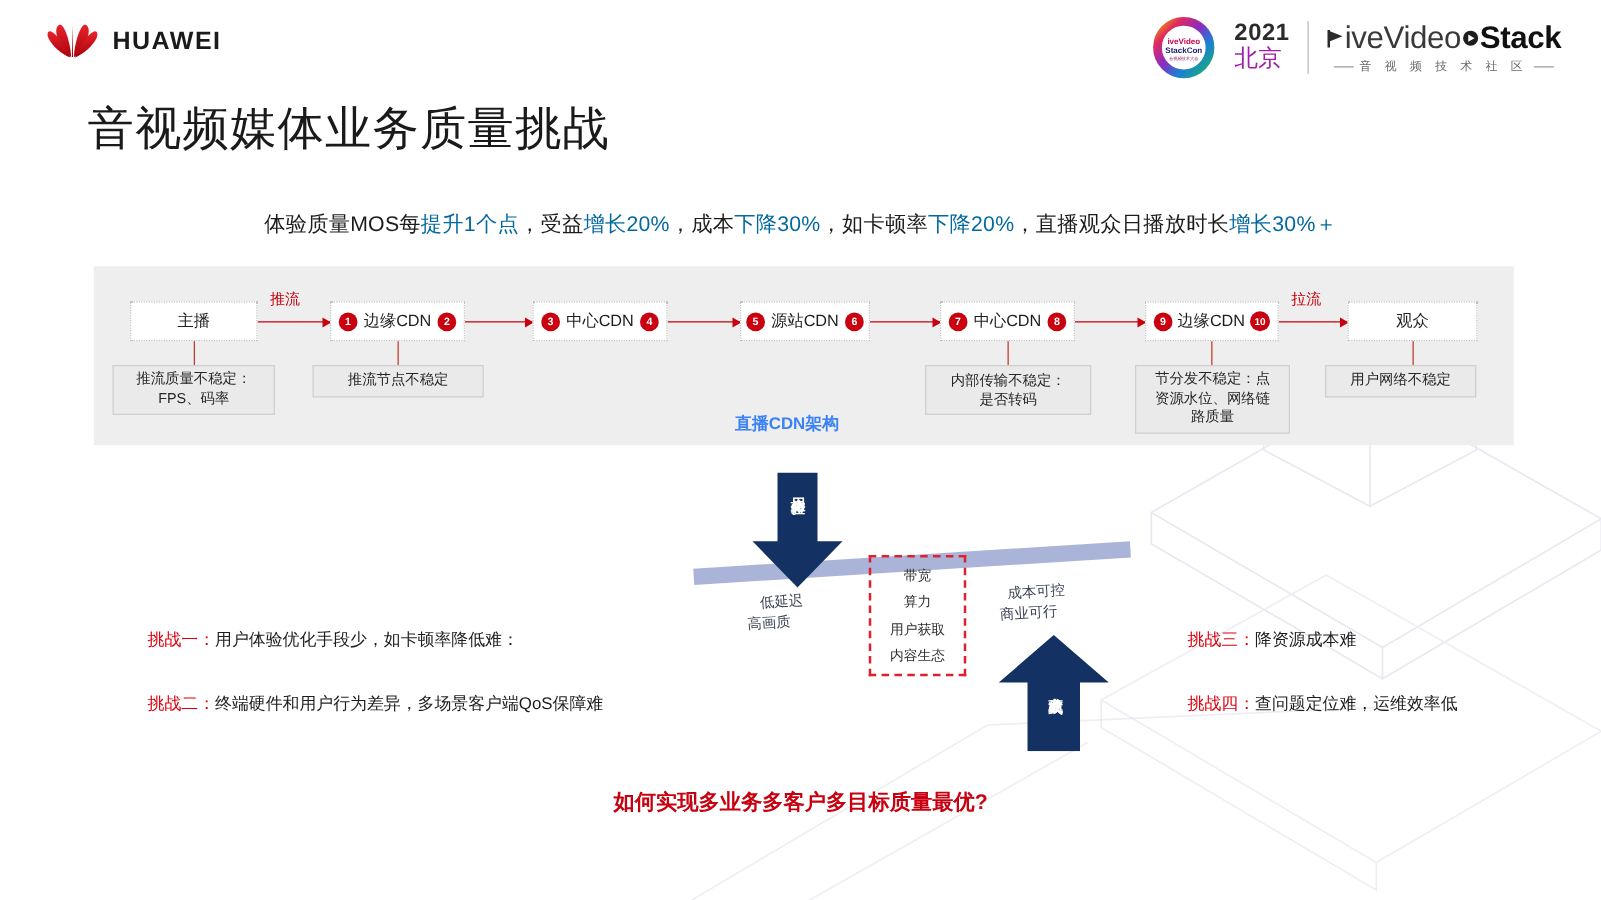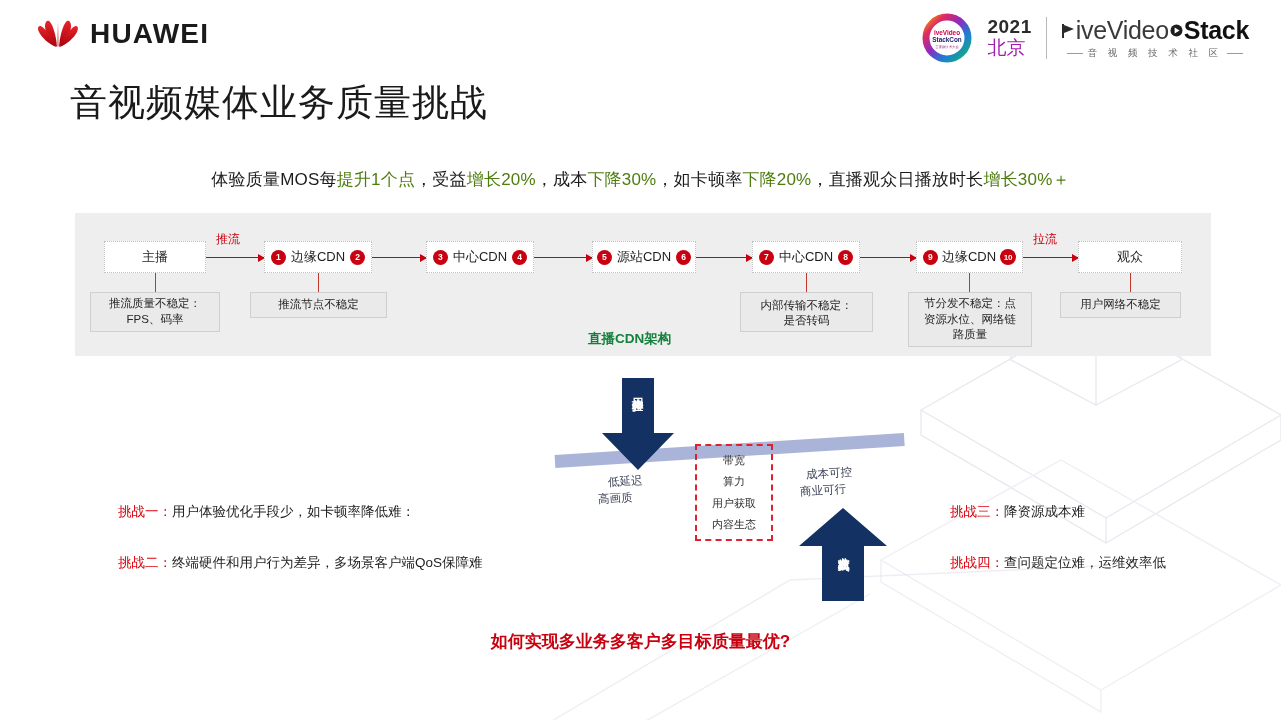--- a/index.html
+++ b/index.html
@@ -19,21 +19,21 @@
   
   .watermark { position: absolute; right: 0; top: 260px; width: 420px; height: 460px;
                pointer-events: none; opacity: .55; }
   .wm2 { position: absolute; left: 540px; top: 560px; width: 560px; height: 170px;
          pointer-events: none; opacity: .5; }
 
   
   .header { position: absolute; left: 0; top: 0; width: 1281px; height: 68px; }
   .huawei-logo { position: absolute; left: 36px; top: 18px; display: flex; align-items: center; gap: 10px; }
   .huawei-mark { width: 44px; height: 30px; }
-  .huawei-word { font-size: 28px; font-weight: bold; letter-spacing: 1.2px; color: #1a1a1a;
+  .huawei-word { font-size: 20px; font-weight: bold; letter-spacing: 1.2px; color: #1a1a1a;
                  font-family: "Liberation Sans", sans-serif; }
 
   .rightlogos { position: absolute; right: 32px; top: 12px; display: flex; align-items: center; gap: 14px; }
   .lvs-badge { width: 52px; height: 52px; position: relative; }
   .lvs-year { font-size: 19px; line-height: 1.05; color: #2b2b2b; font-weight: bold;
               font-family: "Liberation Sans", sans-serif; letter-spacing: .5px; }
   .lvs-city { font-size: 19px; line-height: 1.15; color: #a21caf; font-weight: normal; }
   .vdiv { width: 1px; height: 42px; background: #b9b9b9; }
   .lvstack { display: flex; flex-direction: column; align-items: center; }
   .lvstack-main { font-size: 25px; color: #1d1d1d; letter-spacing: -.3px; display: flex; align-items: center; }
@@ -43,27 +43,27 @@
                  display: flex; align-items: center; gap: 5px; }
   .lvstack-sub .dash { display: inline-block; width: 16px; height: 1px; background: #9a9a9a; }
 
   
   .page-title { position: absolute; left: 70px; top: 78px; font-size: 37px; color: #1a1a1a;
                 letter-spacing: 1px; font-family: "DejaVu Sans", sans-serif; }
 
   
   .subtitle { position: absolute; left: 0; top: 168px; width: 1281px; text-align: center;
               font-size: 17px; color: #1c1c1c; letter-spacing: .2px; }
-  .subtitle .hl { color: #4d7c0f; }
+  .subtitle .hl { color: #0369a1; }
 
   
   .cdn-panel { position: absolute; left: 75px; top: 213px; width: 1136px; height: 143px;
                background: #eeeeee; }
   .cdn-caption { position: absolute; left: 588px; top: 330px; font-size: 13.5px; font-weight: bold;
-                 color: #15803d; }
+                 color: #3b82f6; }
 
   .node { position: absolute; background: #ffffff; border: 1px dotted #c2c2c2;
           display: flex; align-items: center; justify-content: center;
           font-size: 13px; color: #1d1d1d; height: 32px; }
   .node .lbl { white-space: nowrap; }
   .badge { width: 15px; height: 15px; border-radius: 50%; background: #c8000f; color: #fff;
            font-size: 8.5px; display: flex; align-items: center; justify-content: center;
            font-family: "Liberation Sans", sans-serif; font-weight: bold; flex: none; }
   .badge.wide { width: 16px; height: 16px; font-size: 8px; }
 

